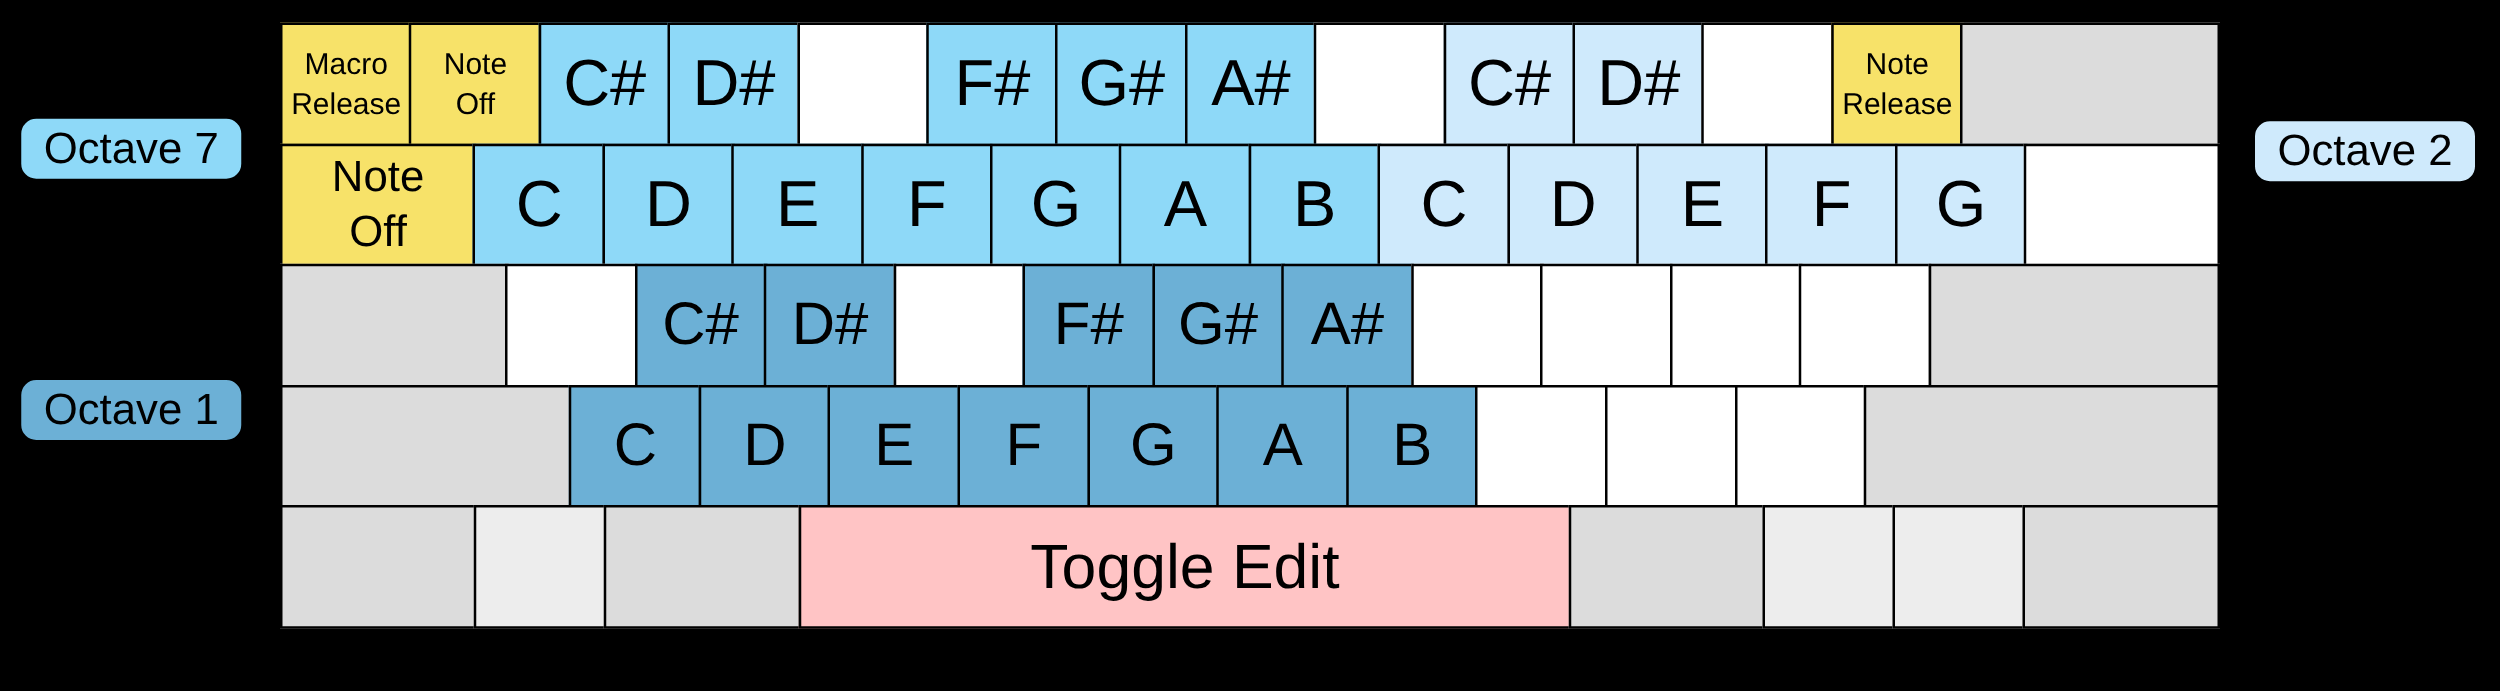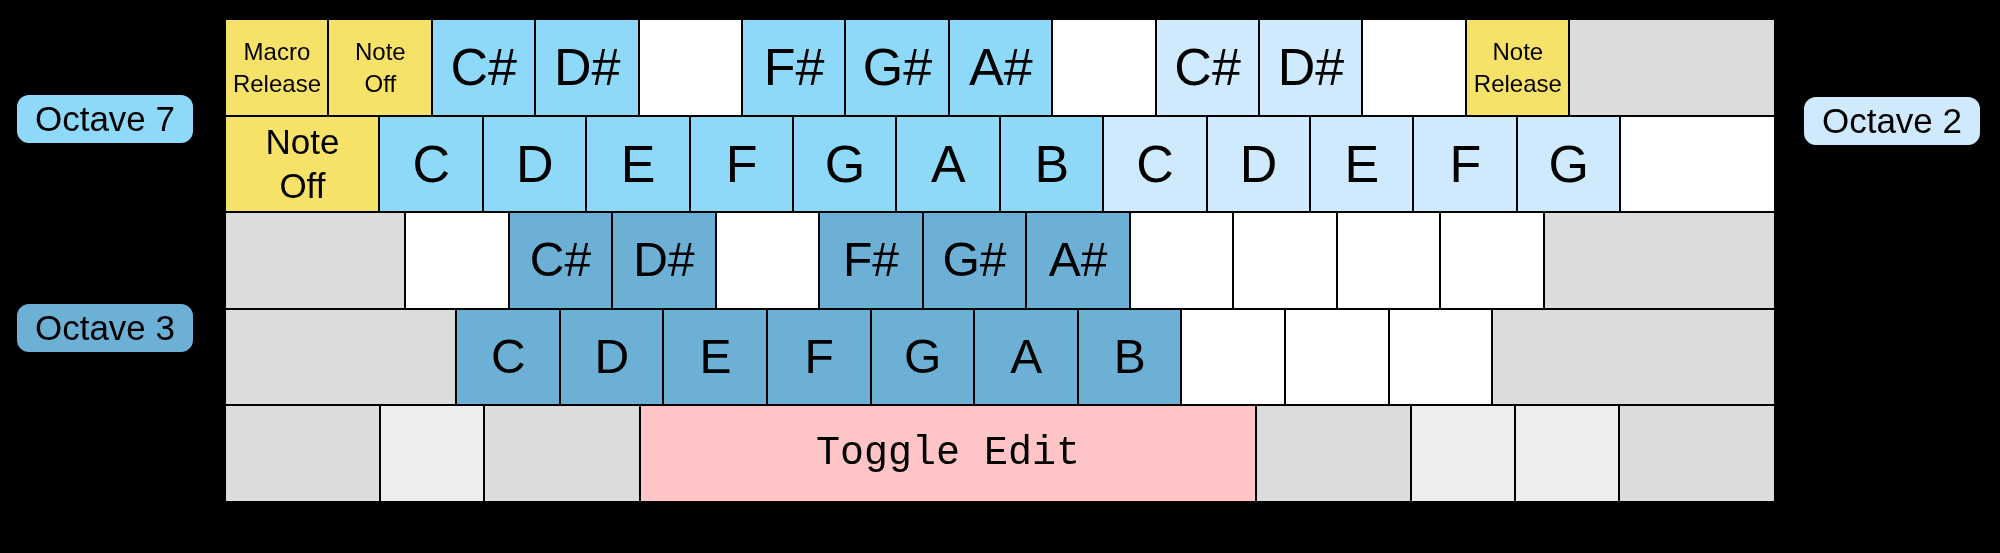--- a/index.html
+++ b/index.html
@@ -22,37 +22,37 @@
   .c-blue1{background:var(--blue1);}
   .c-blue2{background:var(--blue2);}
   .c-blue3{background:var(--blue3);}
   .c-gray{background:var(--gray);}
   .c-graylight{background:var(--graylight);}
   .c-pink{background:var(--pink);}
   .c-white{background:var(--white);}
   .s-xs{font-size:24px;line-height:1.3;}
   .s-md{font-size:35px;line-height:1.25;}
   .s-lg{font-size:48px;}
-  .s-tg{font-size:40px;font-family:Liberation Mono, monospace;}
+  .s-tg{font-size:50px;}
   .pill{
     position:absolute;box-sizing:border-box;height:54px;min-width:182px;
     border:3px solid var(--border,#000);border-radius:15px;
     display:flex;align-items:center;justify-content:center;
     font-size:35px;padding:0 16px;white-space:nowrap;
   }
   .pill-octave2{left:14px;top:92px;background:var(--blue2);}
   .pill-octave1{left:14px;top:301px;background:var(--blue1);}
   .pill-octave3{left:1801px;top:94px;background:var(--blue3);}
 </style>
 </head>
 <body>
 
 <div class="stage">
   <div class="pill pill-octave2">Octave 7</div>
-  <div class="pill pill-octave1">Octave 3</div>
+  <div class="pill pill-octave1">Octave 1</div>
   <div class="pill pill-octave3">Octave 2</div>
   <div class="keyboard" id="keyboard">
       <div class="row">
         <div class="key c-yellow s-xs" style="flex-grow: 1;">
           <div>Macro<br>Release</div>
         </div>
         <div class="key c-yellow s-xs" style="flex-grow: 1;">
           <div>Note<br>Off</div>
         </div>
         <div class="key c-blue2" style="flex-grow: 1;">

